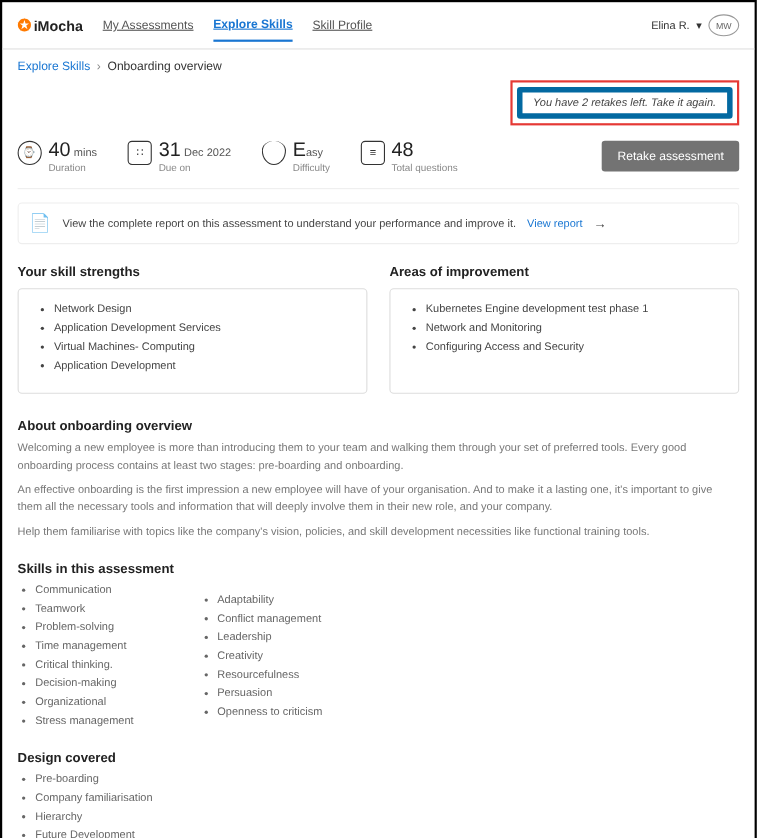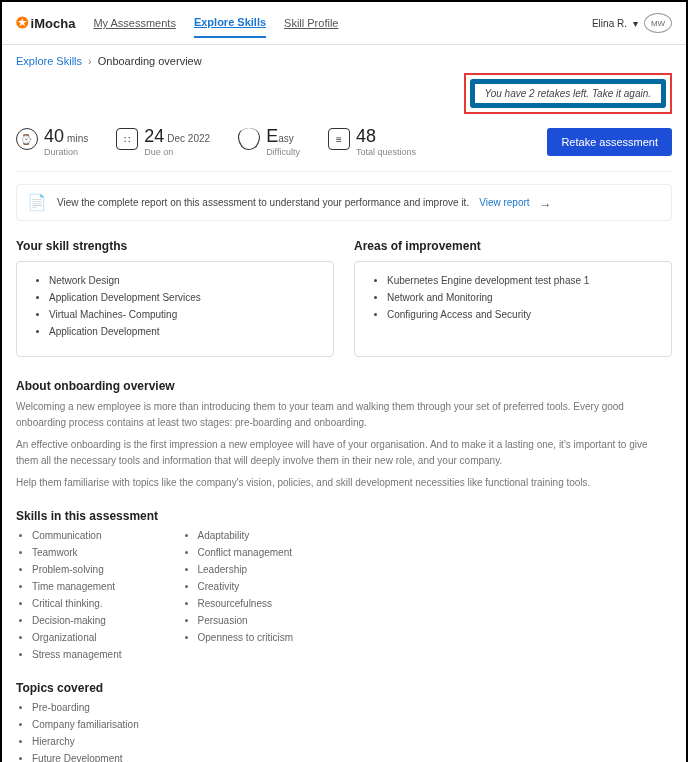--- a/index.html
+++ b/index.html
@@ -20,33 +20,33 @@
 .retake-notice-wrap { border: 2px solid #e53935; padding: 4px; }
 .retake-notice { border: 5px solid #0369a1; border-radius: 3px; padding: 4px 10px; font-style: italic; font-size: 10px; color: #444; }
 .stats-row { display: flex; align-items: center; gap: 28px; padding: 8px 0 14px; border-bottom: 1px solid #eee; }
 .stat { display: flex; align-items: flex-start; gap: 6px; }
 .stat-icon { width: 22px; height: 22px; border: 1.5px solid #333; border-radius: 4px; display:flex; align-items:center; justify-content:center; font-size:10px; margin-top:2px;}
 .stat-icon.round { border-radius: 50%; }
 .stat-icon.shield { border-radius: 50% 50% 50% 50% / 40% 40% 60% 60%; border-top:none; }
 .stat-body .big { font-size: 18px; font-weight: 400; color:#222; }
 .stat-body .unit { font-size: 10px; color:#555; }
 .stat-body .lbl { font-size: 9px; color: #888; }
-.retake-btn { margin-left: auto; background: #1d4ed8; color: #fff; border: none; padding: 8px 14px; font-size: 11px; border-radius: 3px; cursor: pointer; }
+.retake-btn { margin-left: auto; background: #737373; color: #fff; border: none; padding: 8px 14px; font-size: 11px; border-radius: 3px; cursor: pointer; }
 .report-banner { display: flex; align-items: center; gap: 10px; border: 1px solid #eee; border-radius: 4px; padding: 8px 10px; margin: 12px 0 18px; font-size: 10px; color: #444; }
 .report-banner a { color: #1976d2; text-decoration: none; }
 .arrow { font-size: 12px; }
 .two-col { display: flex; gap: 20px; }
 .col { flex: 1; }
 .section-title { font-size: 12px; font-weight: 600; color: #222; margin-bottom: 8px; }
 .box { border: 1px solid #ddd; border-radius: 4px; padding: 10px 14px; min-height: 96px; }
 ul.bullets { list-style: disc; padding-left: 18px; }
 ul.bullets li { font-size: 10px; color: #444; line-height: 1.7; }
 .about { margin-top: 22px; }
 .para { font-size: 10px; color: #777; line-height: 1.6; margin-top: 6px; }
-.skills-grid { display: flex; gap: 60px; margin-top: 4px; }
+.skills-grid { display: flex; gap: 60px; margin-top: 4px; align-items: center; }
 .skills-grid ul { list-style: disc; padding-left: 16px; }
 .skills-grid li { font-size: 10px; color: #666; line-height: 1.7; }
 h3.subhead { font-size: 12px; font-weight: 600; color: #222; margin-top: 18px; margin-bottom: 4px; }
 </style>
 </head>
 <body>
 
 <div class="topbar">
   <div class="logo">
     <span class="logo-icon">✪</span>
@@ -80,21 +80,21 @@
     <div class="stat">
       <div class="stat-icon round">⌚</div>
       <div class="stat-body">
         <div><span class="big">40</span> <span class="unit">mins</span></div>
         <div class="lbl">Duration</div>
       </div>
     </div>
     <div class="stat">
       <div class="stat-icon">∷</div>
       <div class="stat-body">
-        <div><span class="big">24</span> <span class="unit">Dec 2022</span></div>
+        <div><span class="big">31</span> <span class="unit">Dec 2022</span></div>
         <div class="lbl">Due on</div>
       </div>
     </div>
     <div class="stat">
       <div class="stat-icon shield"></div>
       <div class="stat-body">
         <div><span class="big">E</span><span class="unit">asy</span></div>
         <div class="lbl">Difficulty</div>
       </div>
     </div>
@@ -162,21 +162,21 @@
         <li>Adaptability</li>
         <li>Conflict management</li>
         <li>Leadership</li>
         <li>Creativity</li>
         <li>Resourcefulness</li>
         <li>Persuasion</li>
         <li>Openness to criticism</li>
       </ul>
   </div>
 
-  <h3 class="subhead">Topics covered</h3>
+  <h3 class="subhead">Design covered</h3>
   <div class="skills-grid">
     <ul>
         <li>Pre-boarding</li>
         <li>Company familiarisation</li>
         <li>Hierarchy</li>
         <li>Future Development</li>
       </ul>
   </div>
 
 </div>

